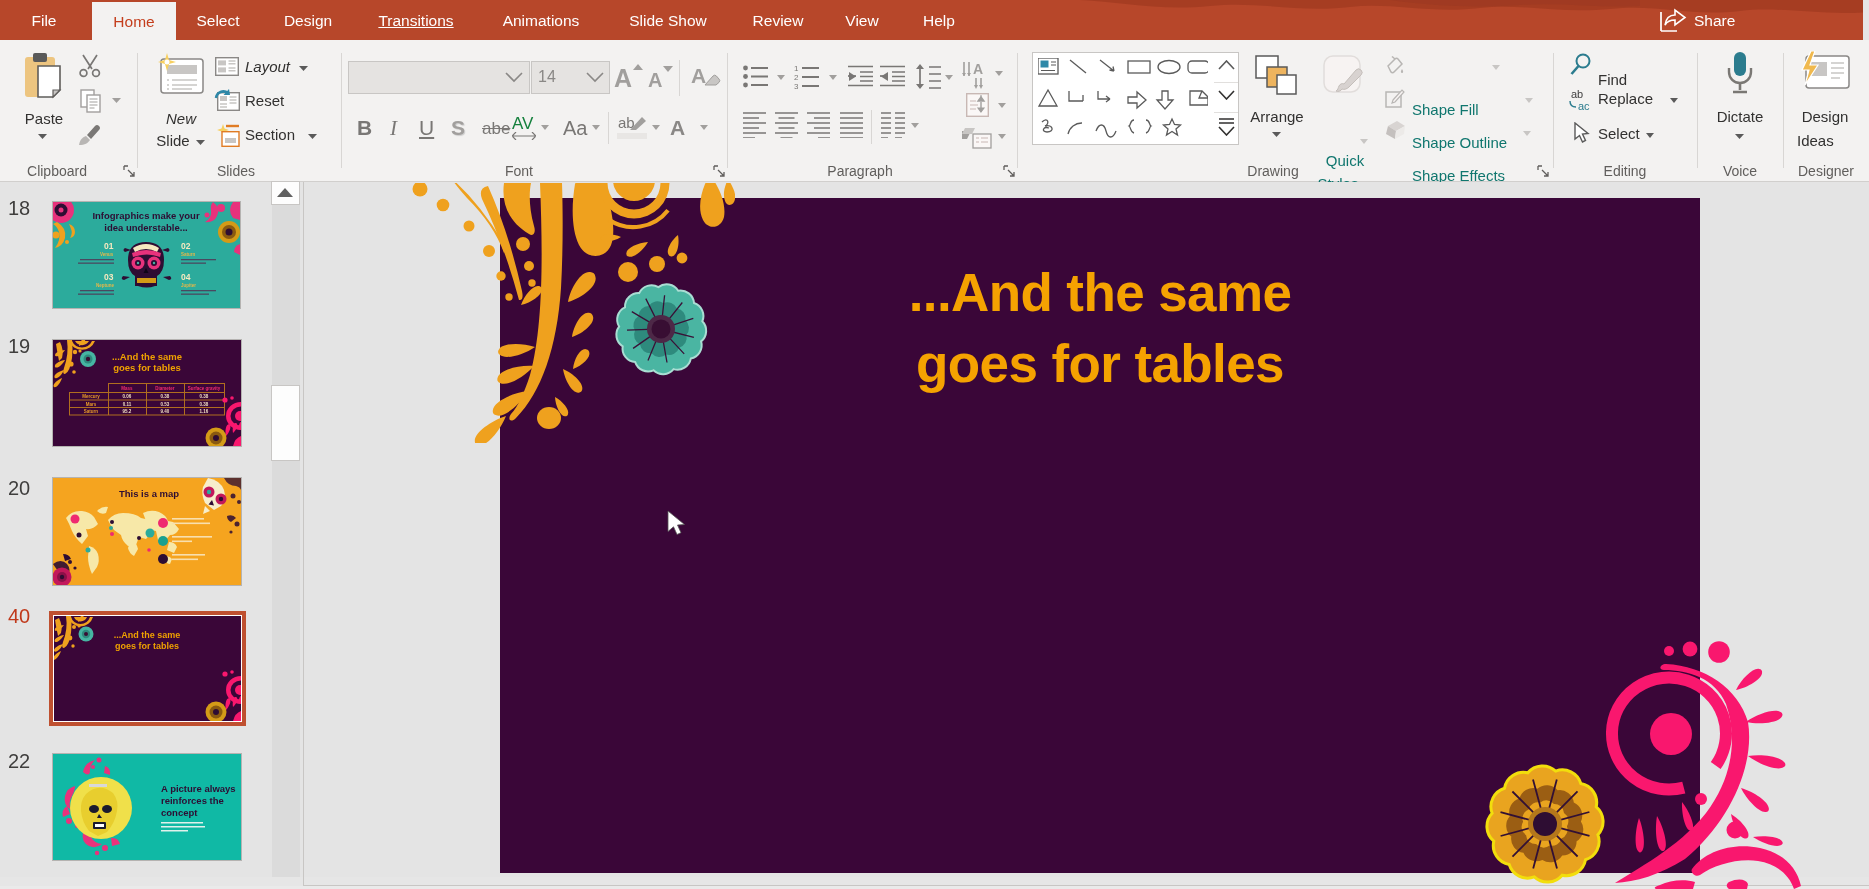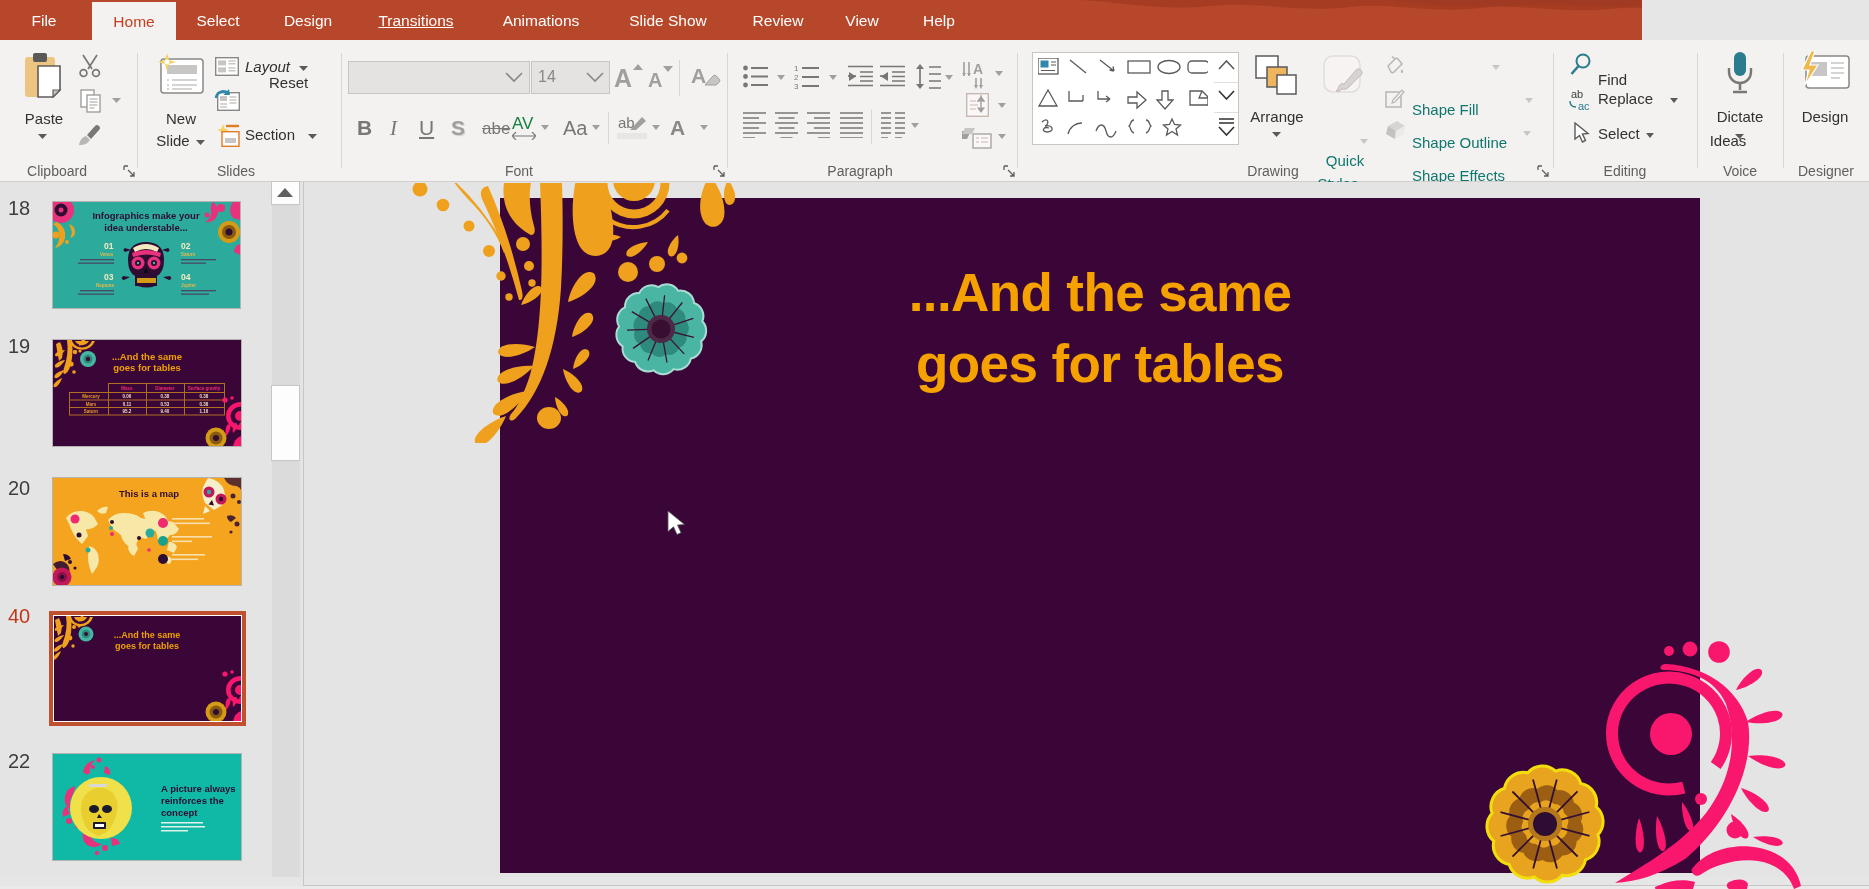--- a/index.html
+++ b/index.html
@@ -1,18 +1,18 @@
 <!DOCTYPE html>
 <html><head>
 <meta charset="utf-8">
 <style>
 html,body{margin:0;padding:0;}
 body{width:1869px;height:889px;overflow:hidden;font-family:"Liberation Sans",sans-serif;background:#e6e6e6;position:relative;}
 .abs{position:absolute;}
-#titlebar{left:0;top:0;width:1642px;height:40px;background:#b7472a;overflow:hidden;}
+#titlebar{left:0;top:0;width:1863px;height:40px;background:#b7472a;overflow:hidden;}
 .tab{position:absolute;top:0;height:40px;line-height:41px;color:#fff;font-size:15.5px;text-align:center;}
 #hometab{position:absolute;top:2px;height:38px;background:#f3f2f1;color:#c43e1c;font-size:15.5px;line-height:39px;text-align:center;}
 #ribbon{left:0;top:40px;width:1869px;height:141px;background:#f3f2f1;border-bottom:1px solid #d1cfcd;}
 .gsep{position:absolute;top:13px;height:115px;width:1px;background:#d8d6d4;}
 .glabel{position:absolute;top:123px;font-size:14px;color:#605e5c;text-align:center;width:200px;margin-left:-100px;}
 .btnlabel{font-size:15px;color:#323130;}
 .dis{color:#0f766e;margin-top:44px;}
 .launcher{position:absolute;width:14px;height:14px;}
 #ribbonicons{left:0;top:40px;width:1869px;height:141px;}
 #canvas{left:0;top:182px;width:1869px;height:695px;background:#e4e4e4;}
@@ -108,21 +108,21 @@
   
   <svg class="abs" style="left:156px;top:13px" width="48" height="42" viewBox="0 0 48 42">
     <rect x="5" y="6" width="42" height="34" rx="3" fill="#fff" stroke="#8a8886" stroke-width="1.5"></rect>
     <rect x="11" y="12" width="30" height="9" fill="#c8c6c4"></rect>
     <path d="M11 27 h2 M16 27 h25 M11 32 h2 M16 32 h25 M11 36 h2 M16 36 h20" stroke="#c8c6c4" stroke-width="1.6"></path>
     <g fill="#f7d060">
         <path d="M11 0 L13 7 L20 9 L13 11 L11 18 L9 11 L2 9 L9 7 Z"></path>
       </g>
     <circle cx="11" cy="9" r="2.5" fill="#fff"></circle>
   </svg>
-  <div class="abs btnlabel" style="left:150px;top:70px;width:62px;text-align:center;">New</div>
+  <div class="abs btnlabel" style="left:150px;top:70px;width:62px;text-align:center;font-style:italic;">New</div>
   <div class="abs btnlabel" style="left:142px;top:92px;width:62px;text-align:center;">Slide</div>
   <svg class="abs" style="left:196px;top:100px" width="10" height="6">
       <path d="M0 0 h9 l-4.5 5 z" fill="#5a5a5a"></path>
     </svg>
   <svg class="abs" style="left:215px;top:17px" width="24" height="19" viewBox="0 0 24 19">
     <rect x="0.7" y="0.7" width="22.6" height="17.6" fill="#fff" stroke="#8a8886" stroke-width="1.4"></rect>
     <rect x="3" y="3.4" width="8" height="5" fill="#c8c6c4"></rect>
     <rect x="3" y="10.4" width="8" height="5" fill="#c8c6c4"></rect>
     <path d="M13.5 4 h7 M13.5 6.7 h7 M13.5 11 h7 M13.5 13.7 h7" stroke="#c8c6c4" stroke-width="1.4"></path>
   </svg>
@@ -130,21 +130,21 @@
   <svg class="abs" style="left:299px;top:26px" width="10" height="6">
       <path d="M0 0 h9 l-4.5 5 z" fill="#5a5a5a"></path>
     </svg>
   <svg class="abs" style="left:214px;top:49px" width="26" height="22" viewBox="0 0 26 22">
     <rect x="3.7" y="3.7" width="21.6" height="17.6" fill="#fff" stroke="#8a8886" stroke-width="1.4"></rect>
     <rect x="6" y="7" width="7" height="5" fill="#c8c6c4"></rect>
     <path d="M15.5 8 h7 M15.5 11 h7 M15.5 14 h7 M6 15 h7 M6 18 h7" stroke="#c8c6c4" stroke-width="1.3"></path>
     <path d="M2 9 A7.5 7.5 0 0 1 14 4" fill="none" stroke="#2e88a8" stroke-width="2.6"></path>
     <path d="M15 0 L16 6 L9.5 6 Z" fill="#2e88a8"></path>
   </svg>
-  <div class="abs btnlabel" style="left:245px;top:34px;margin-left:24px;">Reset</div>
+  <div class="abs btnlabel" style="left:245px;top:52px;">Reset</div>
   <svg class="abs" style="left:214px;top:82px" width="26" height="25" viewBox="0 0 26 25">
     <path d="M9 2 L10.5 6.5 L15 8 L10.5 9.5 L9 14 L7.5 9.5 L3 8 L7.5 6.5 Z" fill="#f7d060"></path>
     <path d="M12 4 h13" stroke="#e07c24" stroke-width="2.4"></path>
     <rect x="8" y="9.7" width="17" height="14.6" fill="#fff" stroke="#e07c24" stroke-width="1.4"></rect>
     <rect x="11" y="16" width="11" height="5" fill="#c8c6c4"></rect>
   </svg>
   
   <div class="abs btnlabel" style="left:245px;top:86px;">Section</div>
   <svg class="abs" style="left:308px;top:94px" width="10" height="6">
       <path d="M0 0 h9 l-4.5 5 z" fill="#5a5a5a"></path>
@@ -425,21 +425,21 @@
       <path d="M0 0 h9 l-4.5 5 z" fill="#5a5a5a"></path>
     </svg>
   
   <svg class="abs" style="left:1798px;top:11px" width="52" height="44" viewBox="0 0 52 44">
     <rect x="8" y="5" width="43" height="32" rx="3" fill="#fff" stroke="#8a8886" stroke-width="1.5"></rect>
     <rect x="13" y="11" width="16" height="14" fill="#c8c6c4"></rect>
     <path d="M33 12 h13 M33 17 h13 M33 22 h13 M33 27 h9" stroke="#c8c6c4" stroke-width="1.7"></path>
     <path d="M13 0 L4 19 h7 L7 34 L20 14 h-8 L17 0 Z" fill="#f0b94e" stroke="#fff" stroke-width="1.2"></path>
   </svg>
   <div class="abs btnlabel" style="left:1797px;top:68px;width:56px;text-align:center;">Design</div>
-  <div class="abs btnlabel" style="left:1700px;top:92px;width:56px;text-align:center;">Ideas</div>
+  <div class="abs btnlabel" style="left:1797px;top:92px;width:56px;">Ideas</div>
 </div>
 
 <div class="abs" id="canvas"></div>
 <div class="abs" id="panesep"></div>
 <div class="abs" id="statusline"></div>
 <div class="abs" id="statusbar"></div>
 
 <div class="abs" id="slide"></div>
 <div class="abs slidetitle" style="left:500px;top:262px;">...And the same</div>
 <div class="abs slidetitle" style="left:500px;top:333px;">goes for tables</div>

